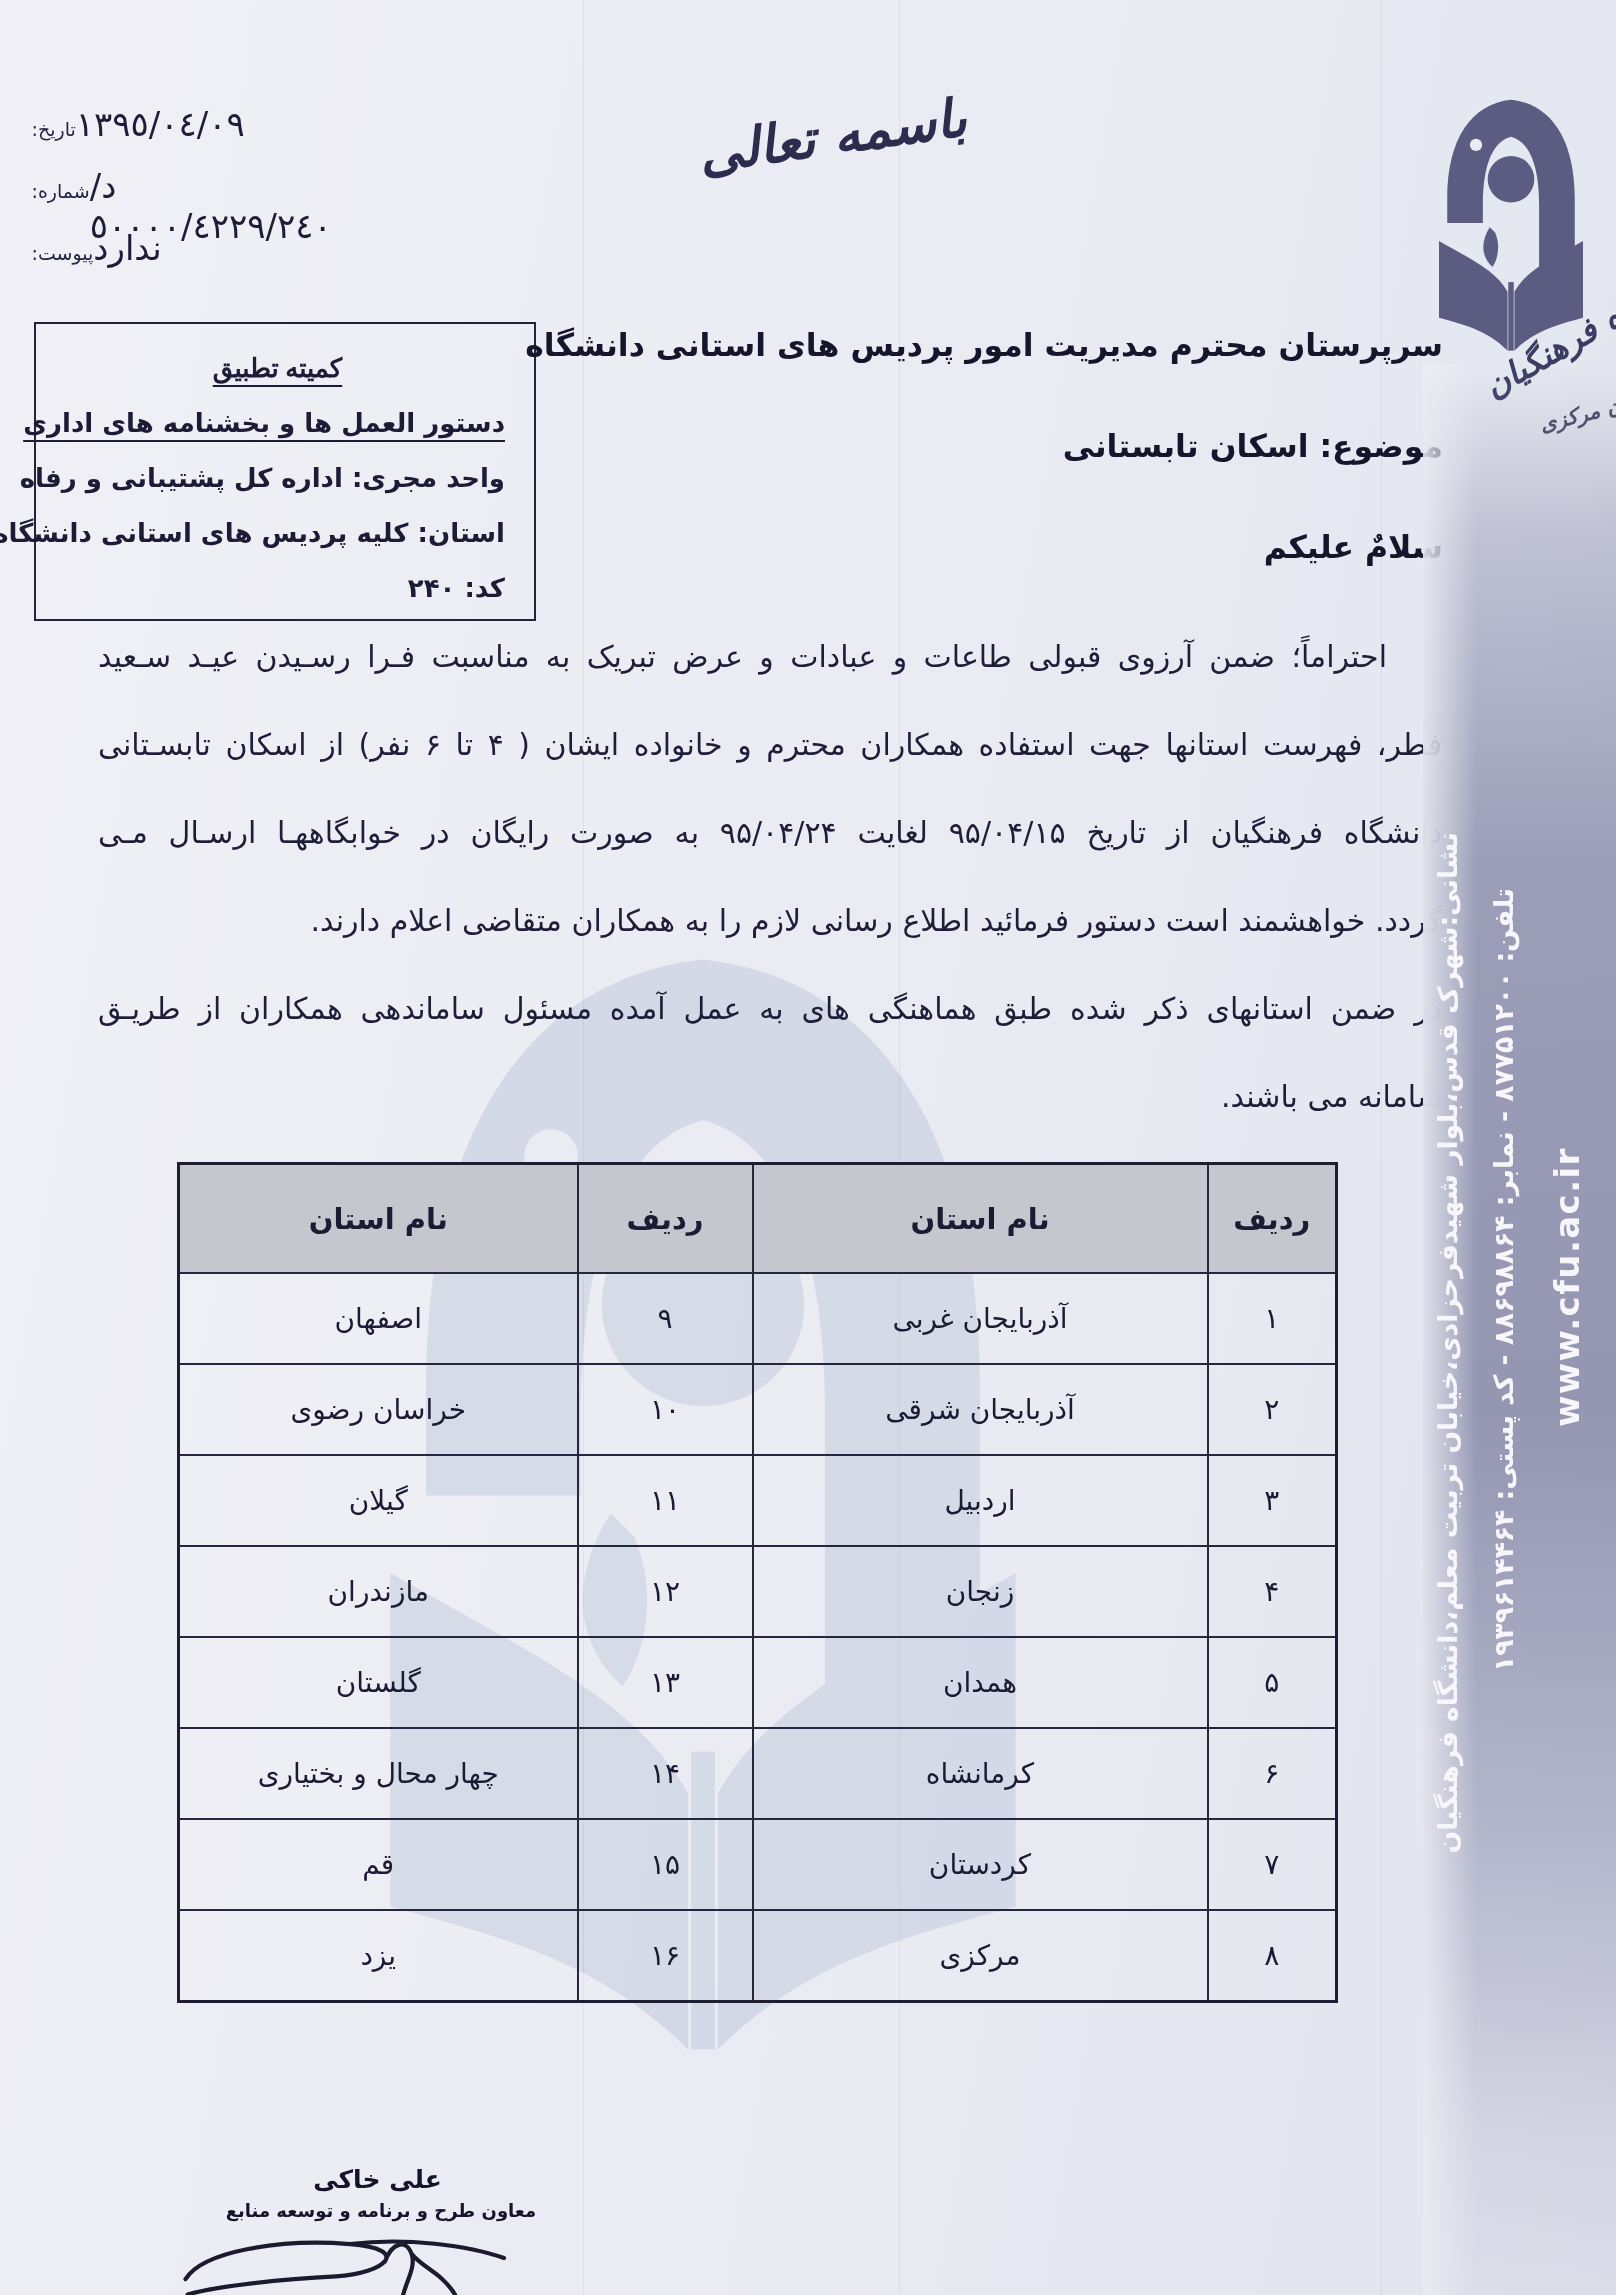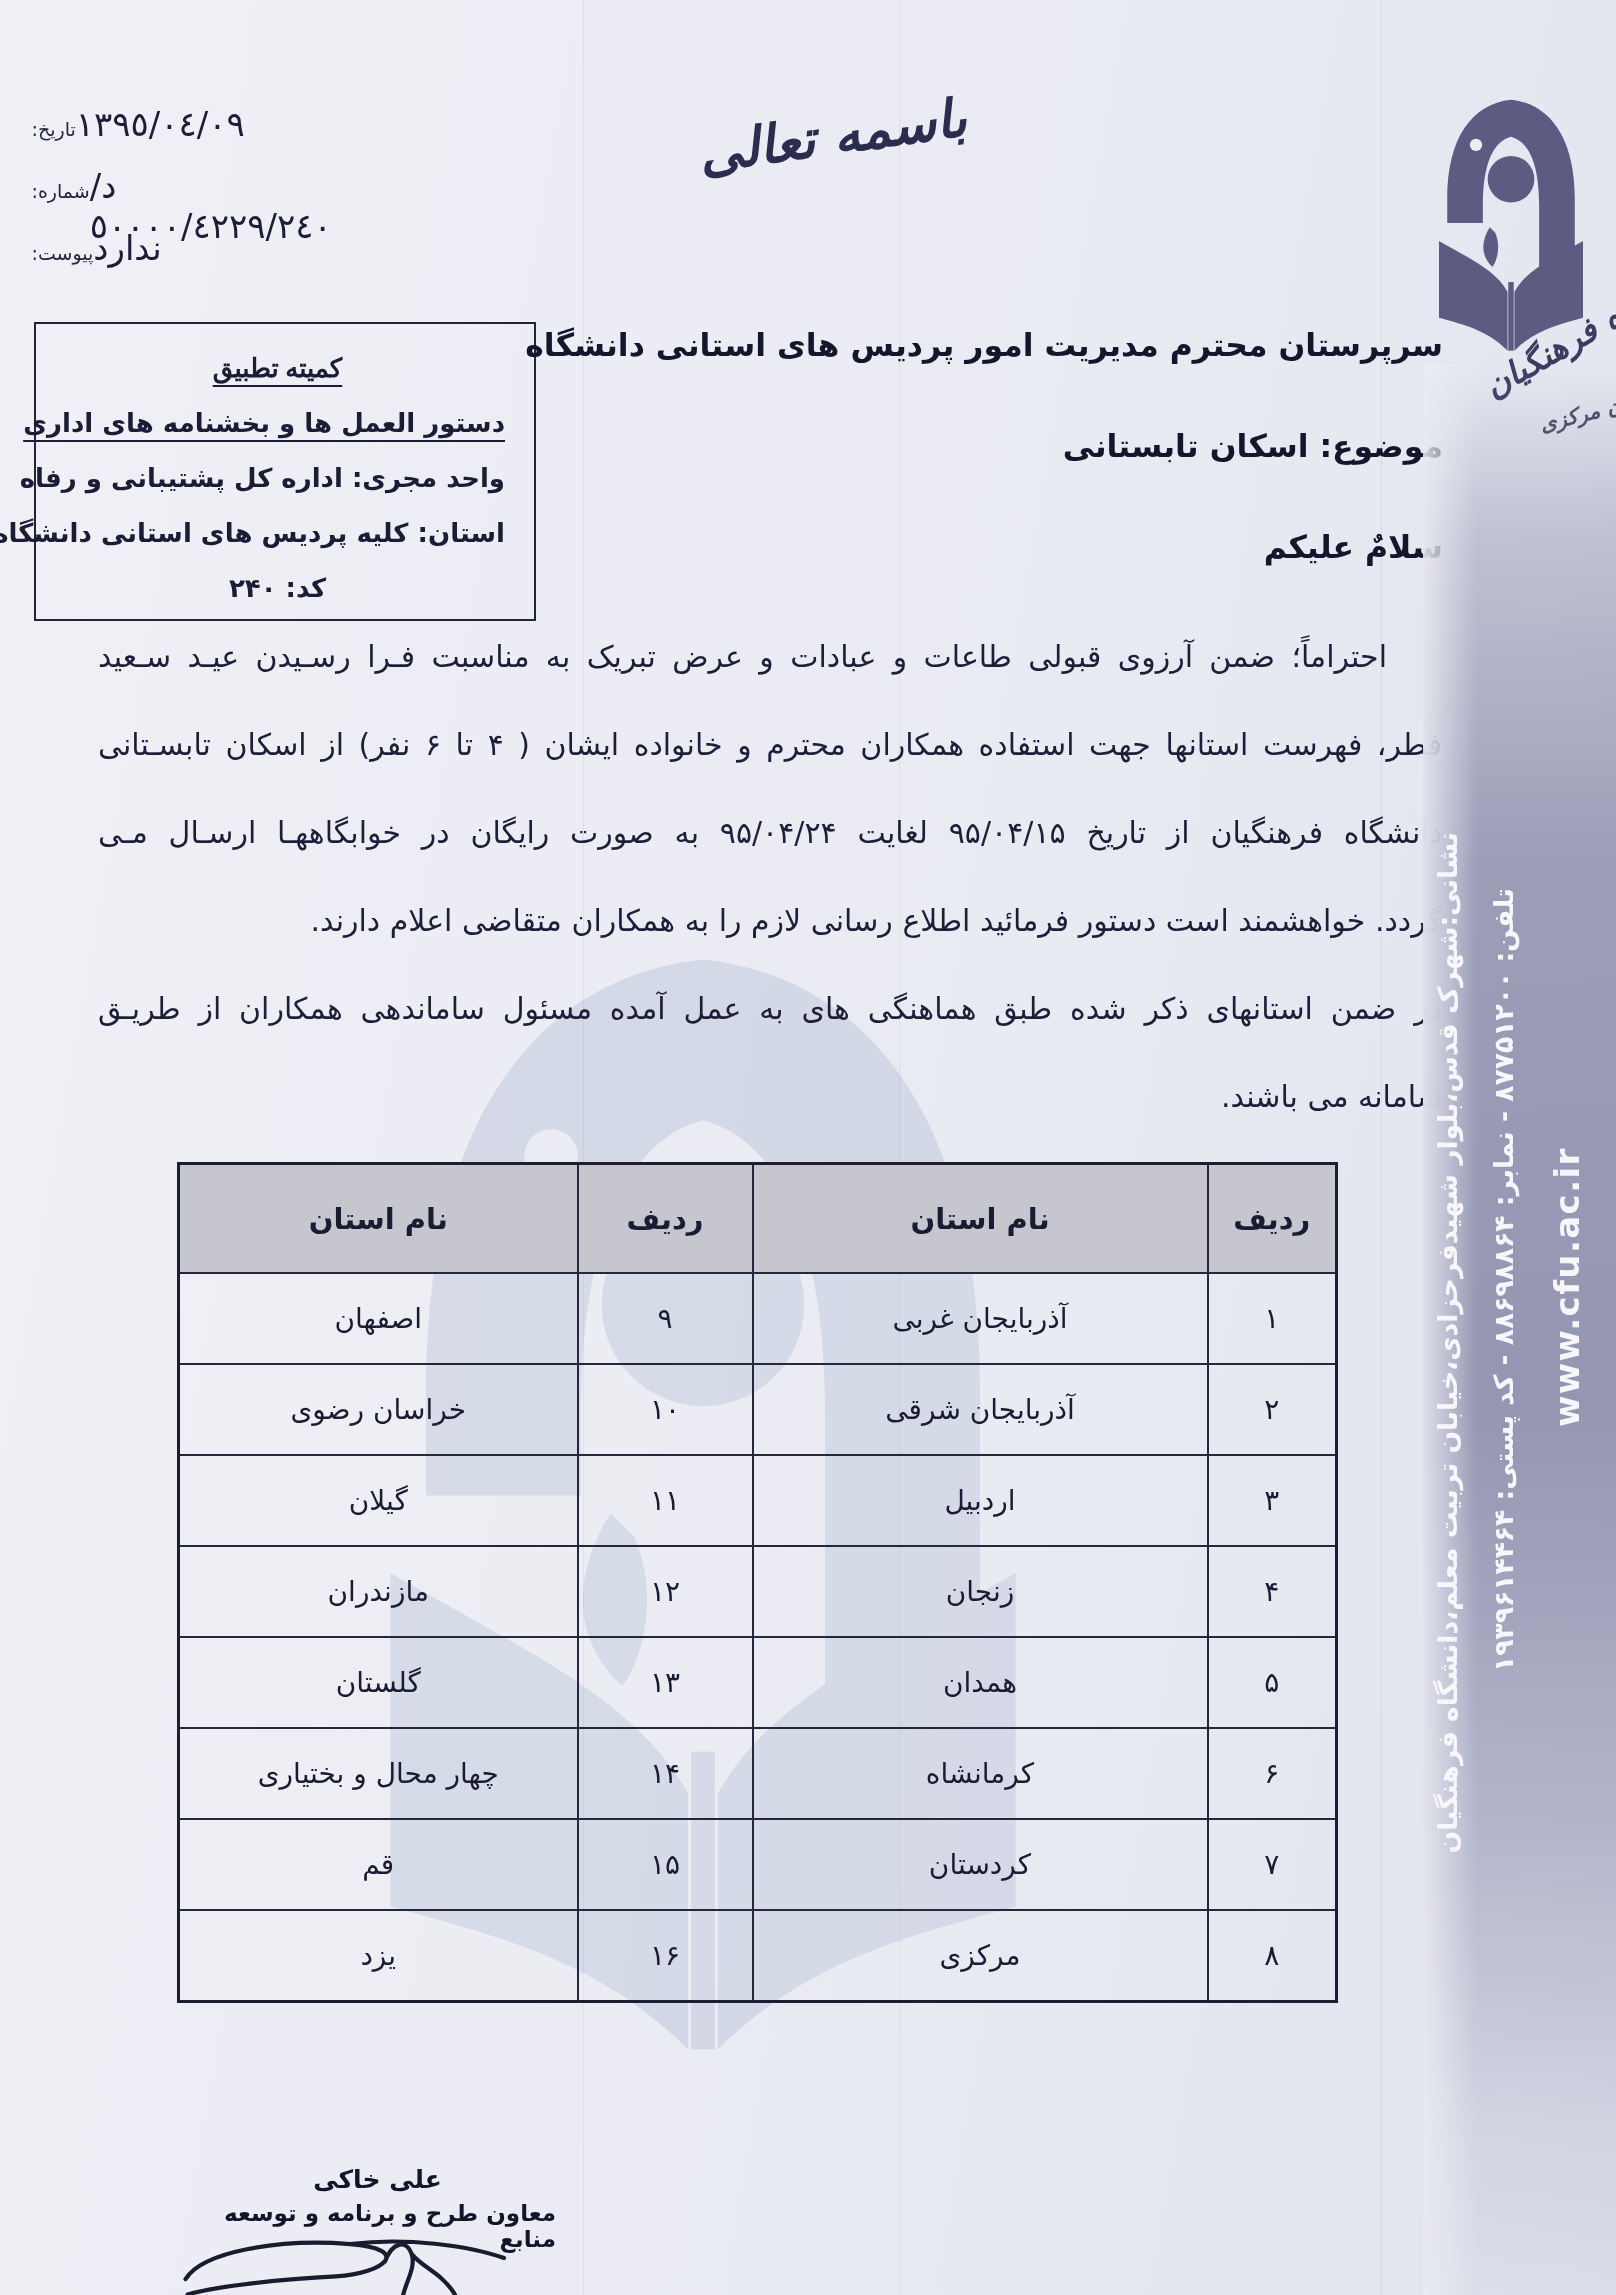--- a/index.html
+++ b/index.html
@@ -23,40 +23,40 @@
   
   #logo{left:1416px; top:64px; width:190px; height:288px; color:#5c5c82;}
   #org-name{left:1453px; top:392px; width:294px; font-size:33px; font-weight:bold;
     font-style:italic; color:#3c3c62; transform:rotate(-30deg); transform-origin:0 100%; white-space:nowrap;}
   #org-sub{left:1498px; top:424px; width:182px; font-size:21px; font-weight:bold;
     font-style:italic; color:#42425f; transform:rotate(-14deg); transform-origin:0 100%; white-space:nowrap;}
   
   #stamp{left:34px; top:322px; width:502px; height:299px; border:2.8px solid #23233c;
     padding:17px 29px 0 14px; box-sizing:border-box;}
   .stamp-line{font-size:26px; font-weight:bold; color:#1c1c36; height:55px;
-    line-height:55px; text-align:center; white-space:nowrap;}
+    line-height:55px; text-align:right; white-space:nowrap;}
   .stamp-center{text-align:center;font-family:Liberation Serif, serif;}
   .stamp-u{text-decoration:underline; text-underline-offset:8.4px;}
   
   .head-line{position:absolute; right:173px; font-size:31.5px; font-weight:bold; color:#15152c; white-space:nowrap;}
   
   #body-text{left:98px; top:615px; width:1344px;}
   .body-line{font-size:30px; color:#1e1e38; height:88px; line-height:84px; white-space:nowrap;}
   .just{text-align:justify; text-align-last:justify; white-space:normal; height:88px; overflow:hidden;}
   .indent1{padding-right:55px;}
   
   #province-table{position:absolute; left:177px; top:1162px; border-collapse:collapse;
     direction:rtl; table-layout:fixed; width:1158px; background:rgba(255,255,255,.06);}
   #province-table th, #province-table td{border:2.1px solid #26263c; text-align:center; color:#1b1b33;}
   #province-table{border:3.5px solid #1e1e32;}
   #province-table th{height:105px; font-size:29px; font-weight:bold; background:#c6c6ce;}
   #province-table td{height:87px; font-size:28px;}
   
   #sig-name{left:262px; top:2165px; width:231px; text-align:center; font-size:25px; font-weight:bold; color:#14142a;}
-  #sig-title{left:206px; top:2200px; width:350px; font-size:23px; font-weight:bold; color:#14142a;}
+  #sig-title{left:206px; top:2200px; width:350px; text-align:center; font-size:18px; font-weight:bold; color:#14142a;}
   
   #band{left:1423px; top:364px; width:193px; height:1932px;
     background:
       linear-gradient(to right, rgba(235,236,243,.85), rgba(235,236,243,0) 28%),
       linear-gradient(to bottom,
         rgba(154,156,182,0) 0%, rgba(154,156,182,.5) 9%,
         rgba(148,150,178,.9) 26%, rgba(144,146,175,.95) 54%,
         rgba(160,162,188,.7) 76%, rgba(190,192,210,.4) 92%, rgba(205,207,222,.3) 100%);}
   .vtext{position:absolute; transform:rotate(-90deg); transform-origin:0 0;
     white-space:nowrap; color:#f6f6fb; font-weight:bold;}

